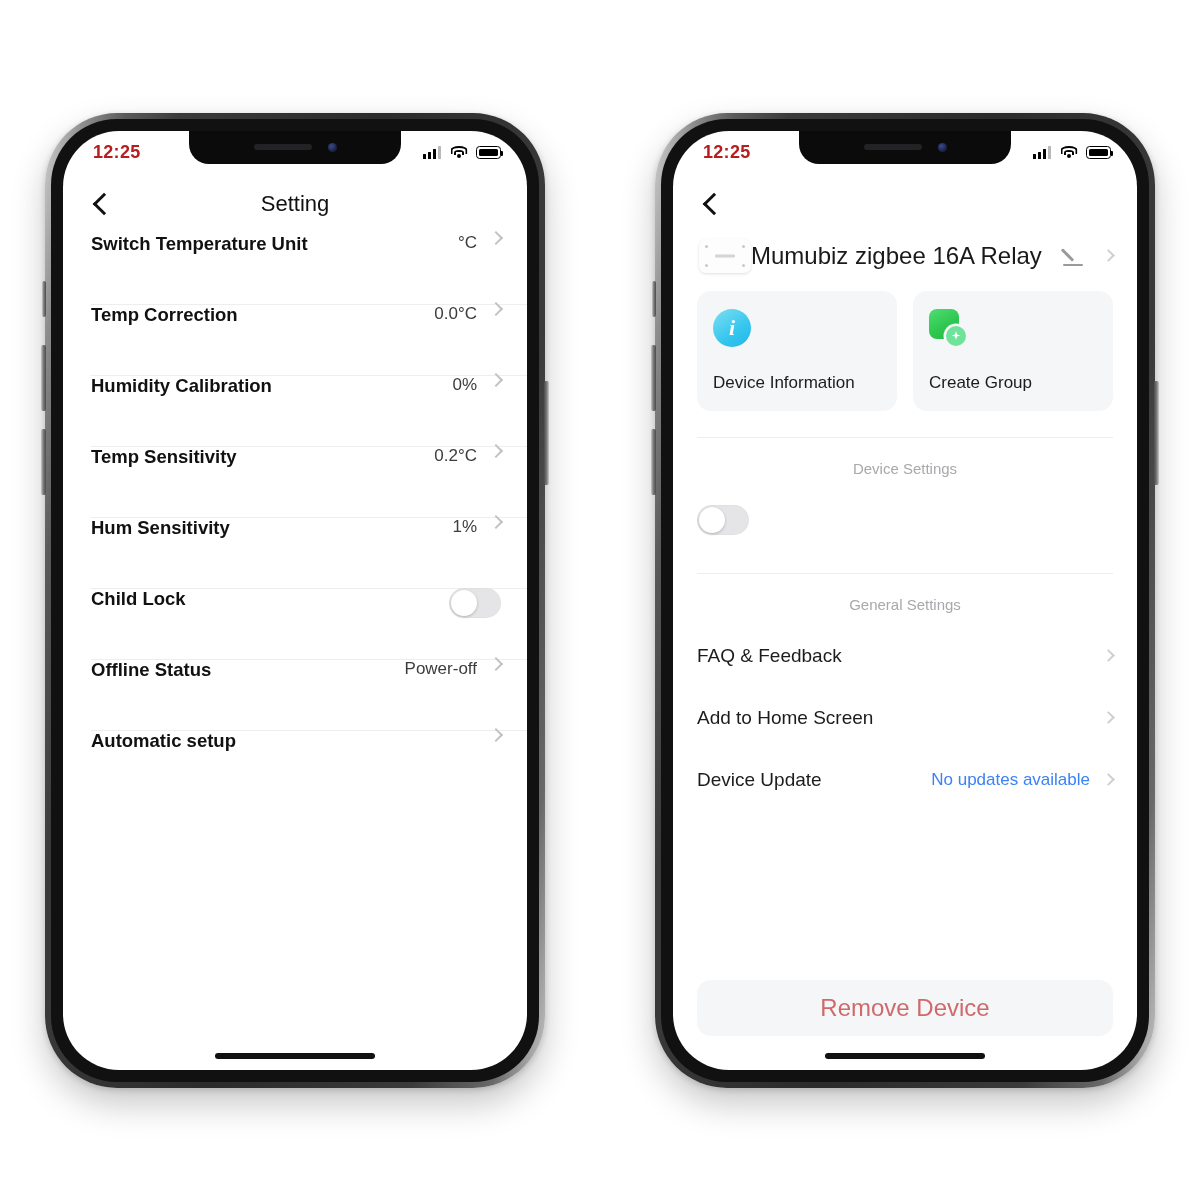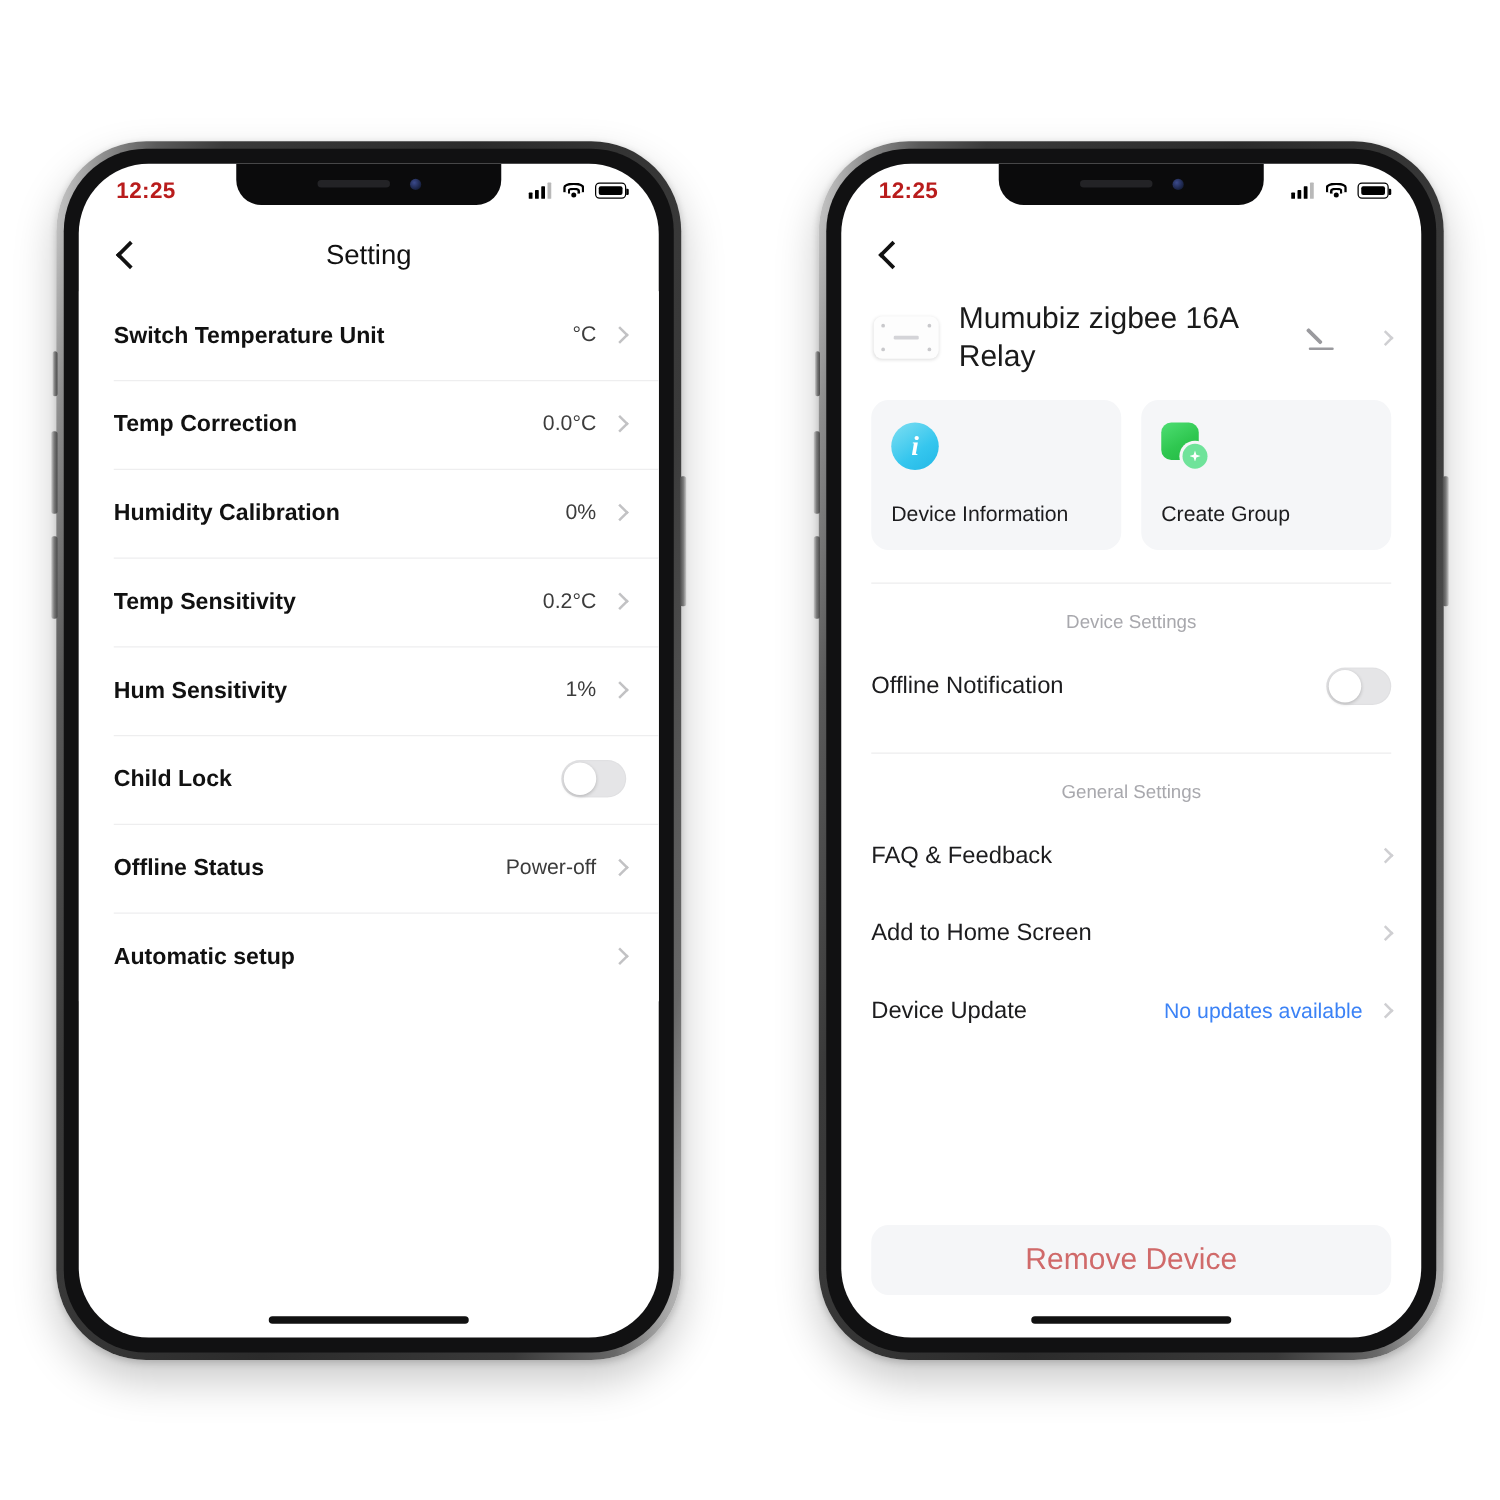--- a/index.html
+++ b/index.html
@@ -132,21 +132,21 @@
     position: absolute; left: 0; right: 0; text-align: center;
     font-size: 22px; font-weight: 500; color: #111; pointer-events: none;
   }
 
   
   .list-wrap { background: #fff; }
   .row {
     height: 71px;
     padding: 0 26px 0 28px;
     display: flex;
-    align-items: center;
+    align-items: flex-start;
     position: relative;
     background: #fff;
   }
   .row + .row::before {
     content: "";
     position: absolute; left: 28px; right: 0; top: 0;
     height: 1px; background: #eeeeef;
   }
   .row-label { font-size: 18.5px; font-weight: 700; color: #111; flex: 1; }
   .row-value { font-size: 17px; color: #3c3c3c; margin-right: 14px; }
@@ -172,21 +172,21 @@
   .home-indicator {
     position: absolute; bottom: 11px; left: 50%; transform: translateX(-50%);
     width: 160px; height: 6px; border-radius: 3px; background: #111; z-index: 50;
   }
 
   
   .r-screen { display: flex; flex-direction: column; background: #fff; }
   .r-body { flex: 1; display: flex; flex-direction: column; overflow: hidden; }
 
   .device-head {
-    display: flex; align-items: center; padding: 6px 24px 18px 26px; gap: 16px;
+    display: flex; align-items: center; padding: 6px 24px 18px 26px; 
   }
   .device-thumb {
     width: 52px; height: 34px; border-radius: 7px; background: #fdfdfd;
     box-shadow: 0 1px 3px rgba(0,0,0,0.13); position: relative; flex: 0 0 auto;
   }
   .device-thumb .dot {
     position: absolute; width: 3px; height: 3px; border-radius: 50%; background: #c9c9cc;
   }
   .device-thumb .d1 { left: 6px;  top: 6px; }
   .device-thumb .d2 { right: 6px; top: 6px; }
@@ -450,21 +450,20 @@
                   <span class="badge"></span>
               </div>
               <div class="card-label">Create Group</div>
             </div>
           </div>
 
           <div class="divider"></div>
 
           <div class="section-title">Device Settings</div>
           <div class="r-row">
-            <div class="r-row-label">Offline Notification</div>
             <div class="toggle">
                 <i></i>
               </div>
           </div>
 
           <div class="divider" style="margin-top:22px;"></div>
 
           <div class="section-title">General Settings</div>
           <div class="r-row">
             <div class="r-row-label">FAQ &amp; Feedback</div>

